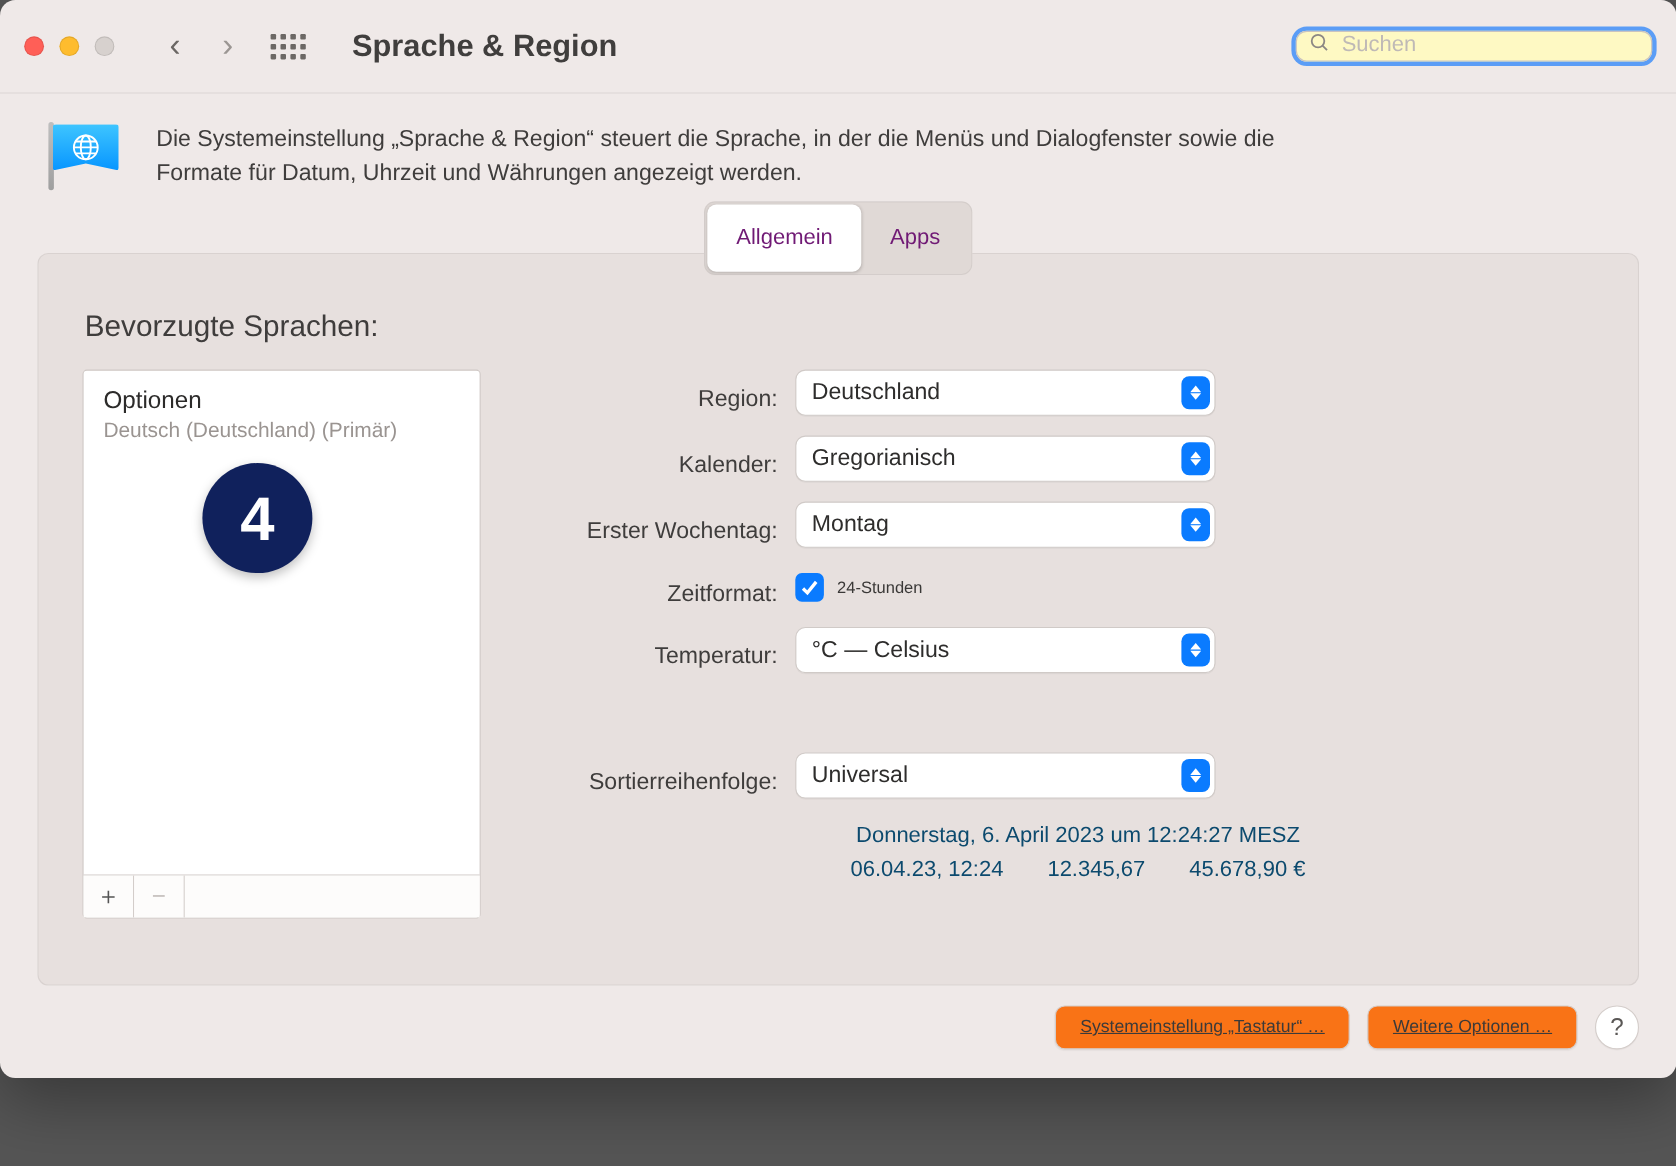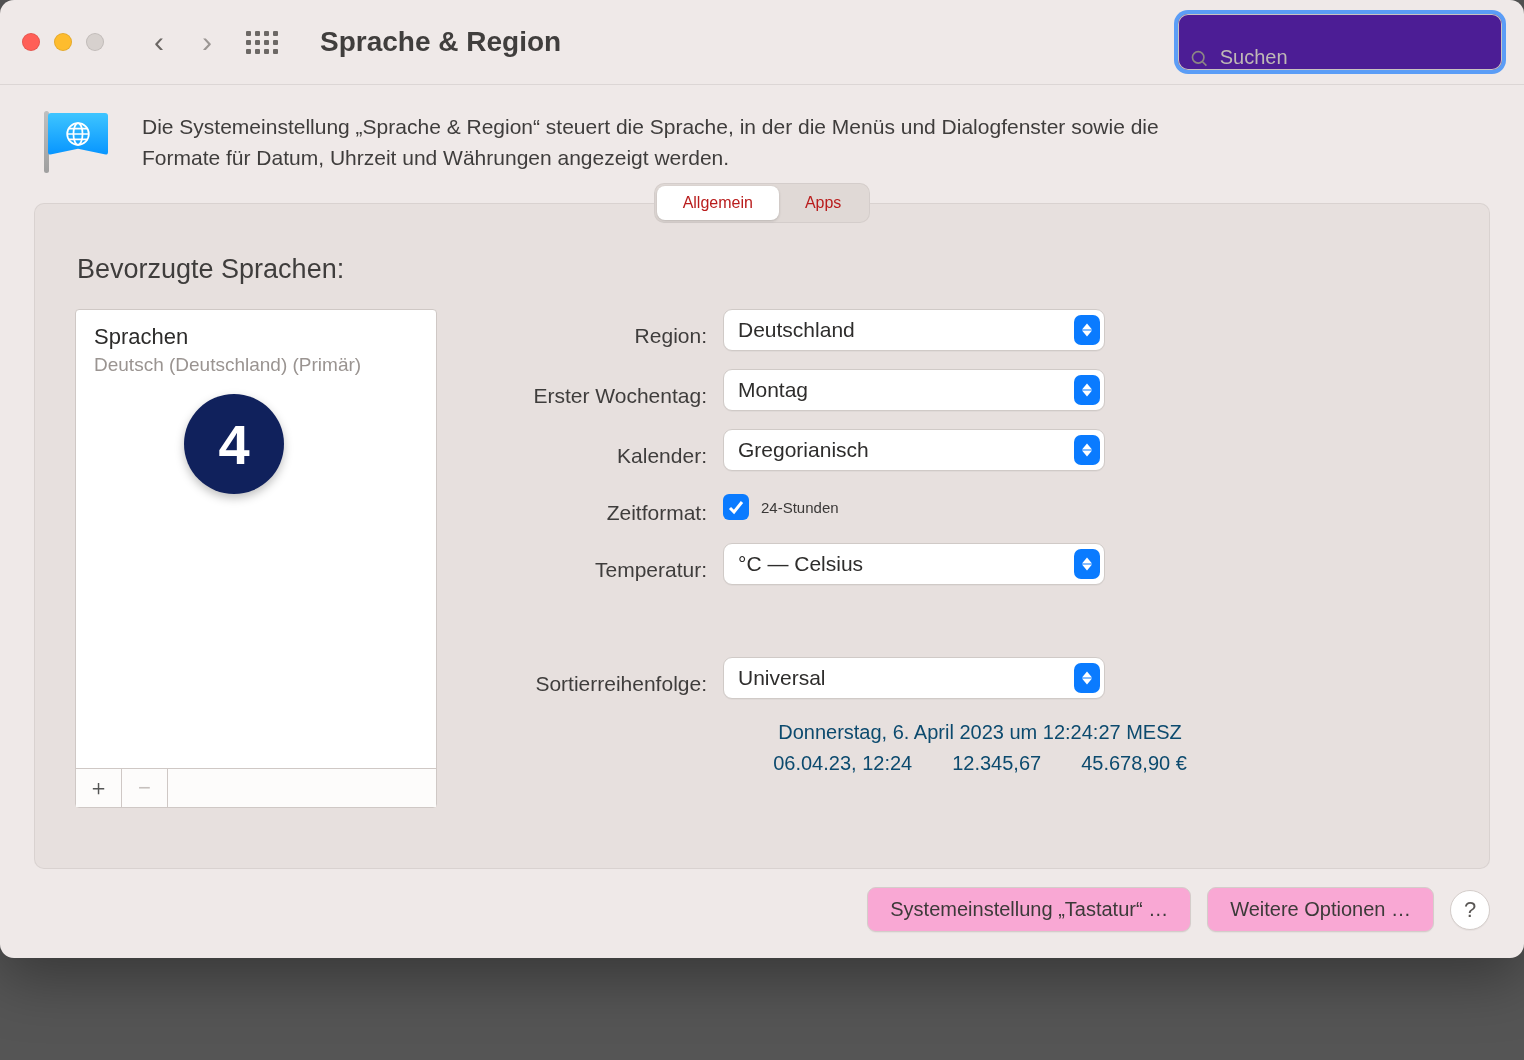--- a/index.html
+++ b/index.html
@@ -79,24 +79,24 @@
 
   .title {
     font-size: 28px;
     font-weight: 700;
     color: #403e3d;
   }
 
   .searchbox {
     margin-left: auto;
     display: flex;
-    align-items: flex-end;
+    align-items: flex-start;
     width: 300px;
-    height: 56px;
-    background: #4c1d95;
+    height: 28px;
+    background: #fef9c3;
     border-radius: 10px;
     box-shadow: 0 0 0 4px var(--focus-ring), inset 0 0 0 1px #c9c3c0;
     padding: 0 12px;
   }
   .searchbox svg { width: 22px; height: 22px; fill: none; stroke: #8c8784; stroke-width: 2; margin-right: 8px; }
   .searchbox input {
     border: none;
     outline: none;
     font-size: 20px;
     width: 100%;
@@ -153,24 +153,24 @@
   .seg {
     display: flex;
     background: #e0d9d6;
     border-radius: 10px;
     padding: 3px;
     box-shadow: inset 0 0 0 1px rgba(0,0,0,0.05);
   }
   .seg button {
     border: none;
     background: transparent;
-    font-size: 16px;
-    padding: 8px 26px;
+    font-size: 20px;
+    padding: 19px 26px;
     border-radius: 8px;
-    color: #b91c1c;
+    color: #701a75;
     cursor: pointer;
   }
   .seg button.active {
     background: #fff;
     box-shadow: 0 1px 3px rgba(0,0,0,0.18);
     font-weight: 500;
   }
 
   
   .panel {
@@ -306,28 +306,29 @@
 
   
   .footer {
     display: flex;
     justify-content: flex-end;
     align-items: center;
     gap: 16px;
     padding: 18px 34px 26px 34px;
   }
   .btn {
-    background: #f9a8d4;
+    background: #f97316;
     border: 1px solid #d4cdca;
     border-radius: 9px;
     padding: 10px 22px;
-    font-size: 20px;
+    font-size: 16px;
     color: #3c3a39;
     cursor: pointer;
     box-shadow: 0 1px 1px rgba(0,0,0,0.04);
+    text-decoration: underline;
   }
   .help {
     width: 38px; height: 38px;
     border-radius: 50%;
     border: 1px solid #d4cdca;
     background: #fff;
     display: flex;
     align-items: center;
     justify-content: center;
     font-size: 22px;
@@ -400,21 +401,21 @@
   </div>
 
   <div class="panel">
     <div class="subhead">Bevorzugte Sprachen:</div>
 
     <div class="two-col">
 
       <div class="lang-box">
         <div class="lang-list">
           <div>
-            <div class="lang-name">Sprachen</div>
+            <div class="lang-name">Optionen</div>
             <div class="lang-sub">Deutsch (Deutschland) (Primär)</div>
           </div>
           <div class="badge4">4</div>
         </div>
         <div class="lang-footer">
           <button>＋</button>
           <button class="disabled">−</button>
           <div class="spacer"></div>
         </div>
       </div>
@@ -430,38 +431,38 @@
                   <path d="M0 6 L5 0 L10 6 Z"></path>
                 </svg>
               <svg viewBox="0 0 10 6">
                   <path d="M0 0 L5 6 L10 0 Z"></path>
                 </svg>
             </span>
           </div>
         </div>
 
         <div class="row">
+          <div class="label">Kalender:</div>
+          <div class="popup">
+            <span>Gregorianisch</span>
+            <span class="stepper">
+              <svg viewBox="0 0 10 6">
+                  <path d="M0 6 L5 0 L10 6 Z"></path>
+                </svg>
+              <svg viewBox="0 0 10 6">
+                  <path d="M0 0 L5 6 L10 0 Z"></path>
+                </svg>
+            </span>
+          </div>
+        </div>
+
+        <div class="row">
           <div class="label">Erster Wochentag:</div>
           <div class="popup">
             <span>Montag</span>
-            <span class="stepper">
-              <svg viewBox="0 0 10 6">
-                  <path d="M0 6 L5 0 L10 6 Z"></path>
-                </svg>
-              <svg viewBox="0 0 10 6">
-                  <path d="M0 0 L5 6 L10 0 Z"></path>
-                </svg>
-            </span>
-          </div>
-        </div>
-
-        <div class="row">
-          <div class="label">Kalender:</div>
-          <div class="popup">
-            <span>Gregorianisch</span>
             <span class="stepper">
               <svg viewBox="0 0 10 6">
                   <path d="M0 6 L5 0 L10 6 Z"></path>
                 </svg>
               <svg viewBox="0 0 10 6">
                   <path d="M0 0 L5 6 L10 0 Z"></path>
                 </svg>
             </span>
           </div>
         </div>

